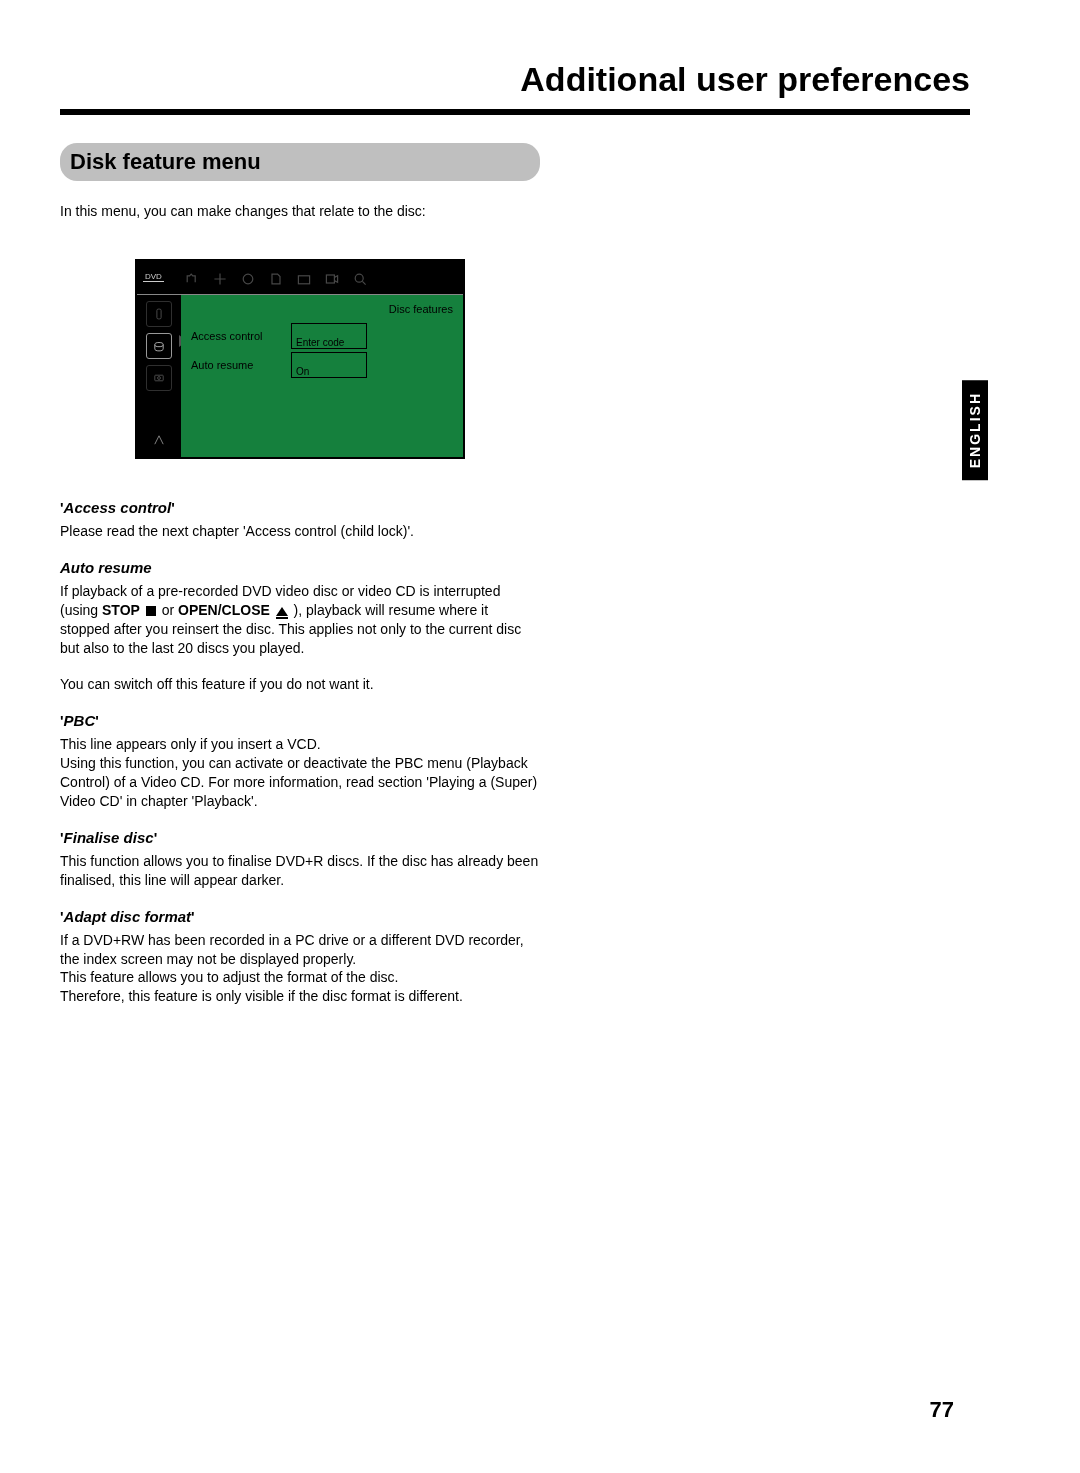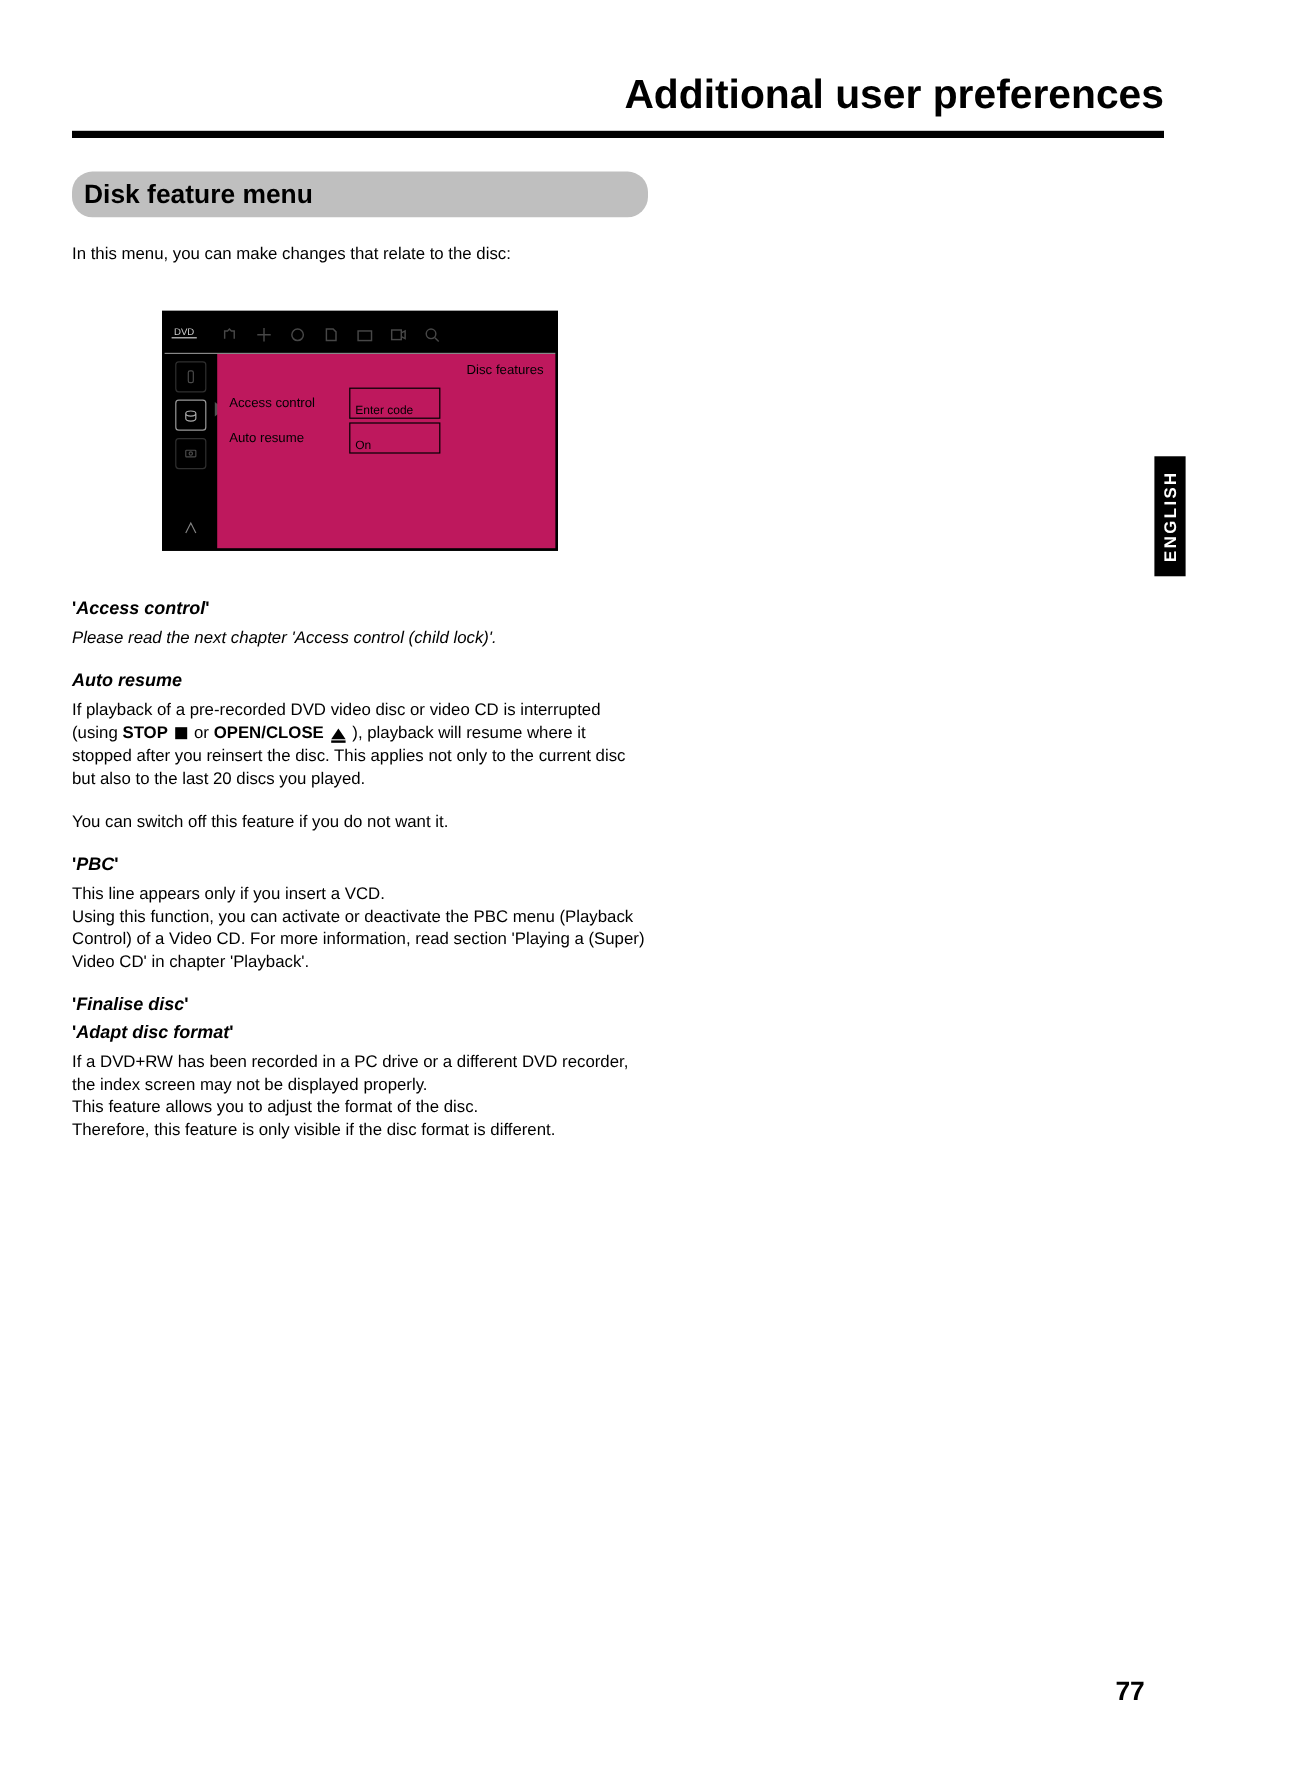--- a/index.html
+++ b/index.html
@@ -89,21 +89,21 @@
     display:flex;align-items:center;justify-content:center;
     opacity:.4;
   }
   .side-ico.sel { opacity:.9; border-color:#aaa; }
   .side-ico svg { stroke:#bbb; fill:none; stroke-width:1.4; }
   .side-ico.bottom { margin-top:auto; margin-bottom:4px; border:none; opacity:.7;}
   .side-arrow { position:absolute; right:-6px; top:40px; width:0;height:0;
     border-top:6px solid transparent;border-bottom:6px solid transparent;border-left:8px solid #888; opacity:.6;}
   .osd-main {
     flex:1;
-    background:#be185d;
+    background:#15803d;
     position:relative;
     padding: 8px 10px;
     font-size:11px;
   }
   .osd-heading {
     text-align:right;
     font-size:11px;
     margin-bottom:8px;
   }
   .osd-row { display:flex; align-items:center; margin-bottom:3px;}
@@ -250,28 +250,29 @@
               <span class="lbl">Auto resume</span>
               <span class="val">On</span>
             </div>
           </div>
         </div>
       </div>
     </div>
 
     <div id="sections">
         <div class="sub-h"><span class="plain">'</span><span>Access control</span><span class="plain">'</span></div>
-        <p class="para" style="white-space: pre-line; font-style: italic;">Please read the next chapter 'Access control (child lock)'.</p>
+        <p class="para" style="white-space: pre-line;">Please read the next chapter 'Access control (child lock)'.</p>
         <div class="sub-h"><span class="plain"></span><span>Auto resume</span><span class="plain"></span></div>
         <p class="para">If playback of a pre-recorded DVD video disc or video CD is interrupted (using <span class="kw">STOP</span> <span class="sym-stop"></span> or <span class="kw">OPEN/CLOSE</span> <span class="sym-eject"></span> ), playback will resume where it stopped after you reinsert the disc. This applies not only to the current disc but also to the last 20 discs you played.</p>
         <p class="para" style="white-space: pre-line;">You can switch off this feature if you do not want it.</p>
         <div class="sub-h"><span class="plain">'</span><span>PBC</span><span class="plain">'</span></div>
         <p class="para" style="white-space: pre-line;">This line appears only if you insert a VCD.
 Using this function, you can activate or deactivate the PBC menu (Playback Control) of a Video CD. For more information, read section 'Playing a (Super) Video CD' in chapter 'Playback'.</p>
         <div class="sub-h"><span class="plain">'</span><span>Finalise disc</span><span class="plain">'</span></div>
+        <p class="para" style="white-space: pre-line;">This function allows you to finalise DVD+R discs. If the disc has already been finalised, this line will appear darker.</p>
         <div class="sub-h"><span class="plain">'</span><span>Adapt disc format</span><span class="plain">'</span></div>
         <p class="para" style="white-space: pre-line;">If a DVD+RW has been recorded in a PC drive or a different DVD recorder, the index screen may not be displayed properly.
 This feature allows you to adjust the format of the disc.
 Therefore, this feature is only visible if the disc format is different.</p>
       </div>
   </div>
 
   <div class="lang-tab">ENGLISH</div>
   <div class="page-num">77</div>
 </div>

